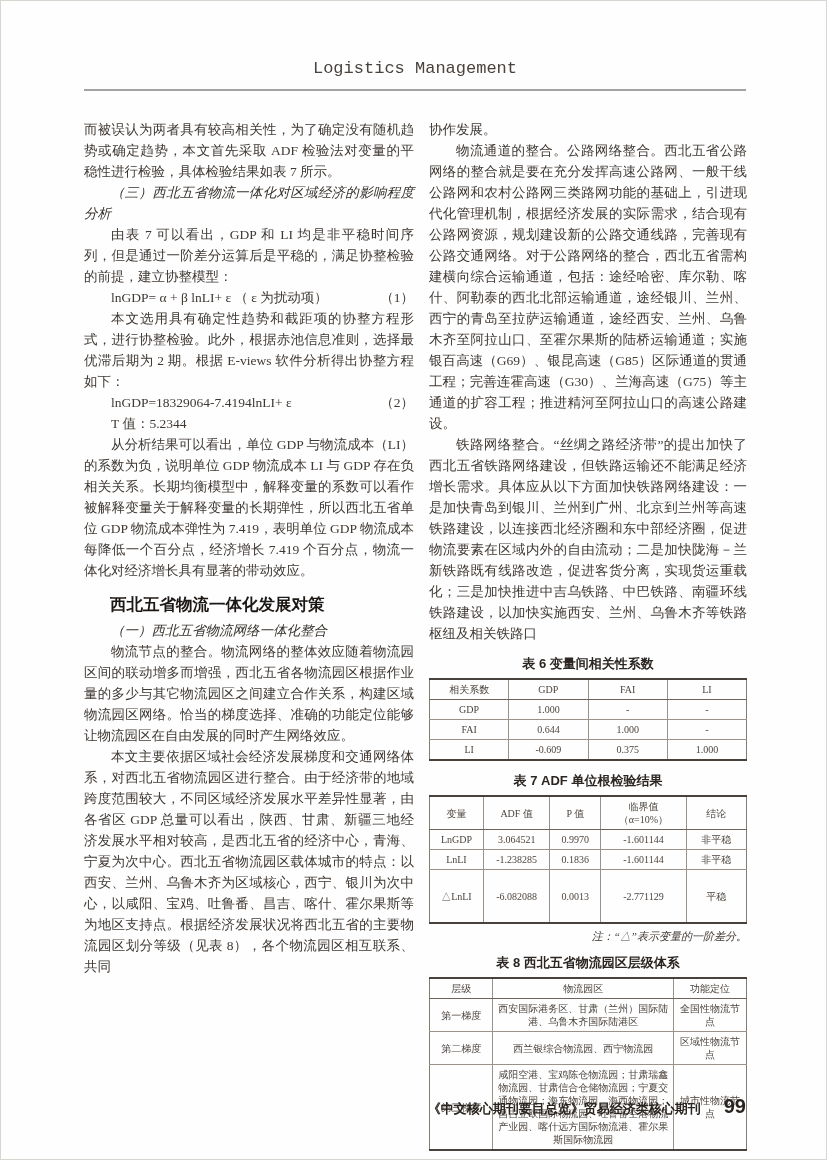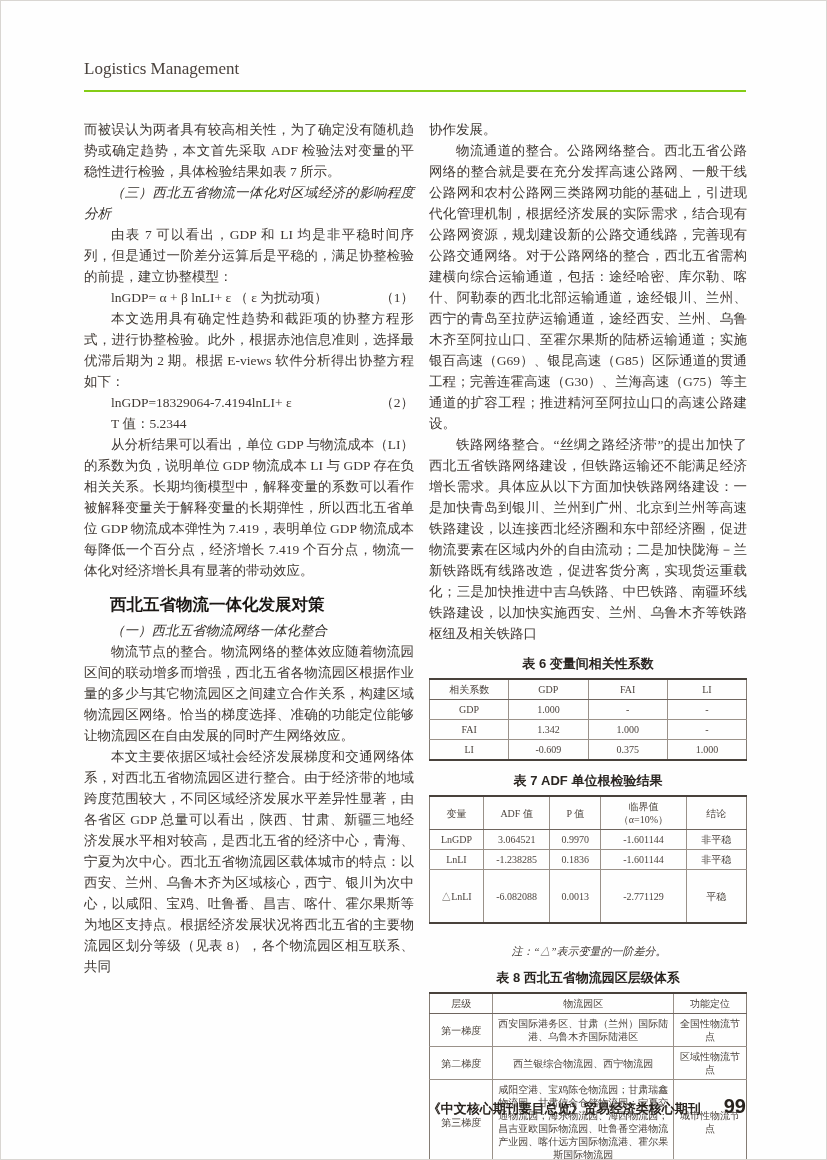--- a/index.html
+++ b/index.html
@@ -9,25 +9,25 @@
     background:#fefefe;
     box-sizing:border-box;
     border:1px solid #d9d6d2;
     font-family:"Liberation Serif", serif;
     color:#3f3833;
     overflow:hidden;
   }
   
   .running-head{
     position:absolute;top:58px;left:83px;width:662px;
-    text-align:left;
-    font-family:Liberation Serif, serif;
+    text-align:center;
+    font-family:Liberation Mono, monospace;
     font-size:17px;color:#4a423d;
     padding-bottom:11px;
-    border-bottom:2px solid #84cc16;
+    border-bottom:2px solid #a3a3a3;
   }
   
   .columns{
     position:absolute;top:118px;left:83px;width:663px;
     display:flex;gap:15px;
   }
   .col{font-size:13.5px;line-height:21px;text-align:justify;}
   .col-left{width:330px;}
   .col-right{width:318px;}
   .para{margin:0;text-indent:2em;}
@@ -64,22 +64,22 @@
   }
   table.data-table th, table.data-table td{
     border:1px solid #9a9189;
     padding:3px 4px;font-weight:normal;text-align:center;
   }
   table.data-table thead th{border-bottom:1.5px solid #6e645e;}
   table.data-table tr>*:first-child{border-left:1px solid #847b73;}
   table.data-table tr>*:last-child{border-right:1px solid #847b73;}
   #table7 tbody tr.tall td{height:46px;}
   .tbl-note{
-    margin:20px 0 0 2px;font-style:italic;
-    font-size:11px;color:#3f3833;text-align:center;line-height:14px;
+    margin:5px 0 0 2px;font-style:italic;
+    font-size:11px;color:#3f3833;text-align:right;line-height:14px;
   }
   
   .footer{
     position:absolute;top:1094px;left:83px;width:662px;
     display:flex;justify-content:flex-end;align-items:flex-end;gap:23px;
     font-family:"Liberation Sans", sans-serif;
     font-weight:bold;color:#29241f;
   }
   .footer .journal{font-size:13px;}
   .footer .page-num{font-size:20px;}
@@ -139,21 +139,21 @@
         </thead>
         <tbody>
           <tr>
             <td>GDP</td>
             <td>1.000</td>
             <td>-</td>
             <td>-</td>
           </tr>
           <tr>
             <td>FAI</td>
-            <td>1.342</td>
+            <td>0.644</td>
             <td>1.000</td>
             <td>-</td>
           </tr>
           <tr>
             <td>LI</td>
             <td>-0.609</td>
             <td>0.375</td>
             <td>1.000</td>
           </tr>
         </tbody>

